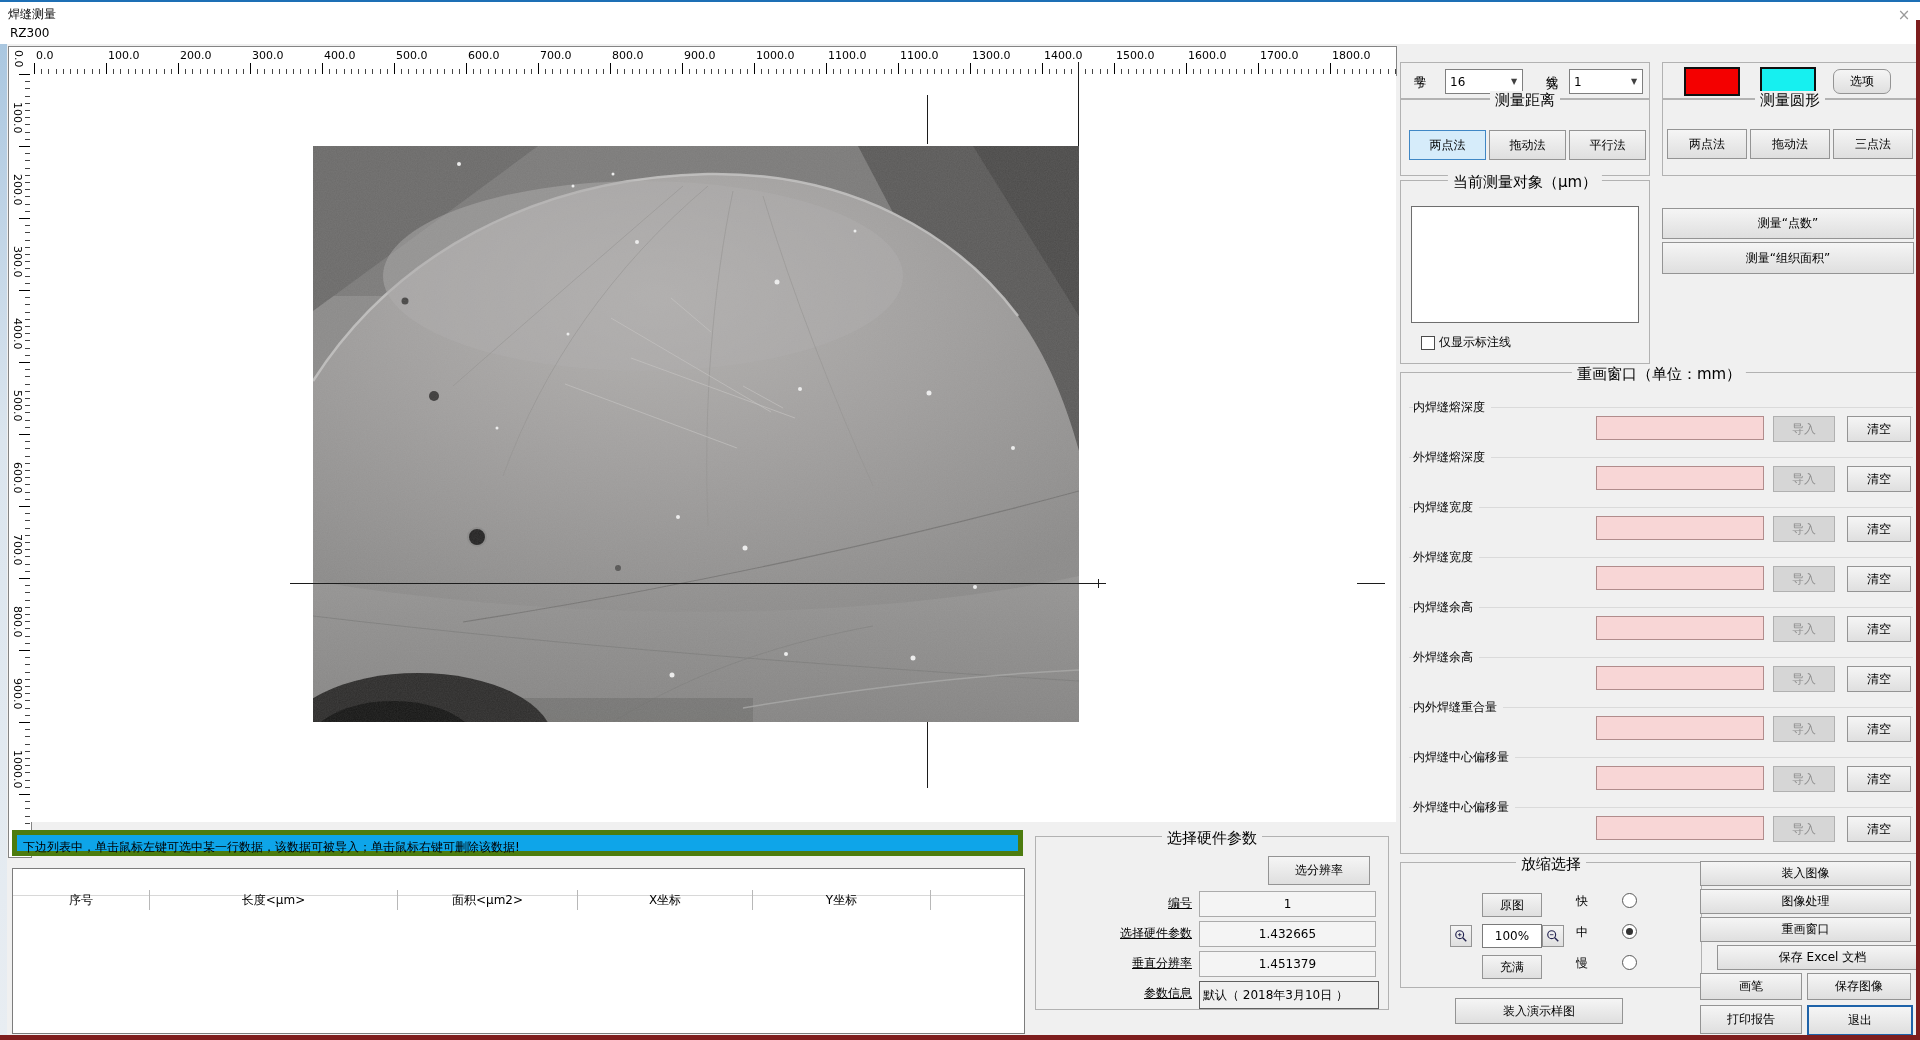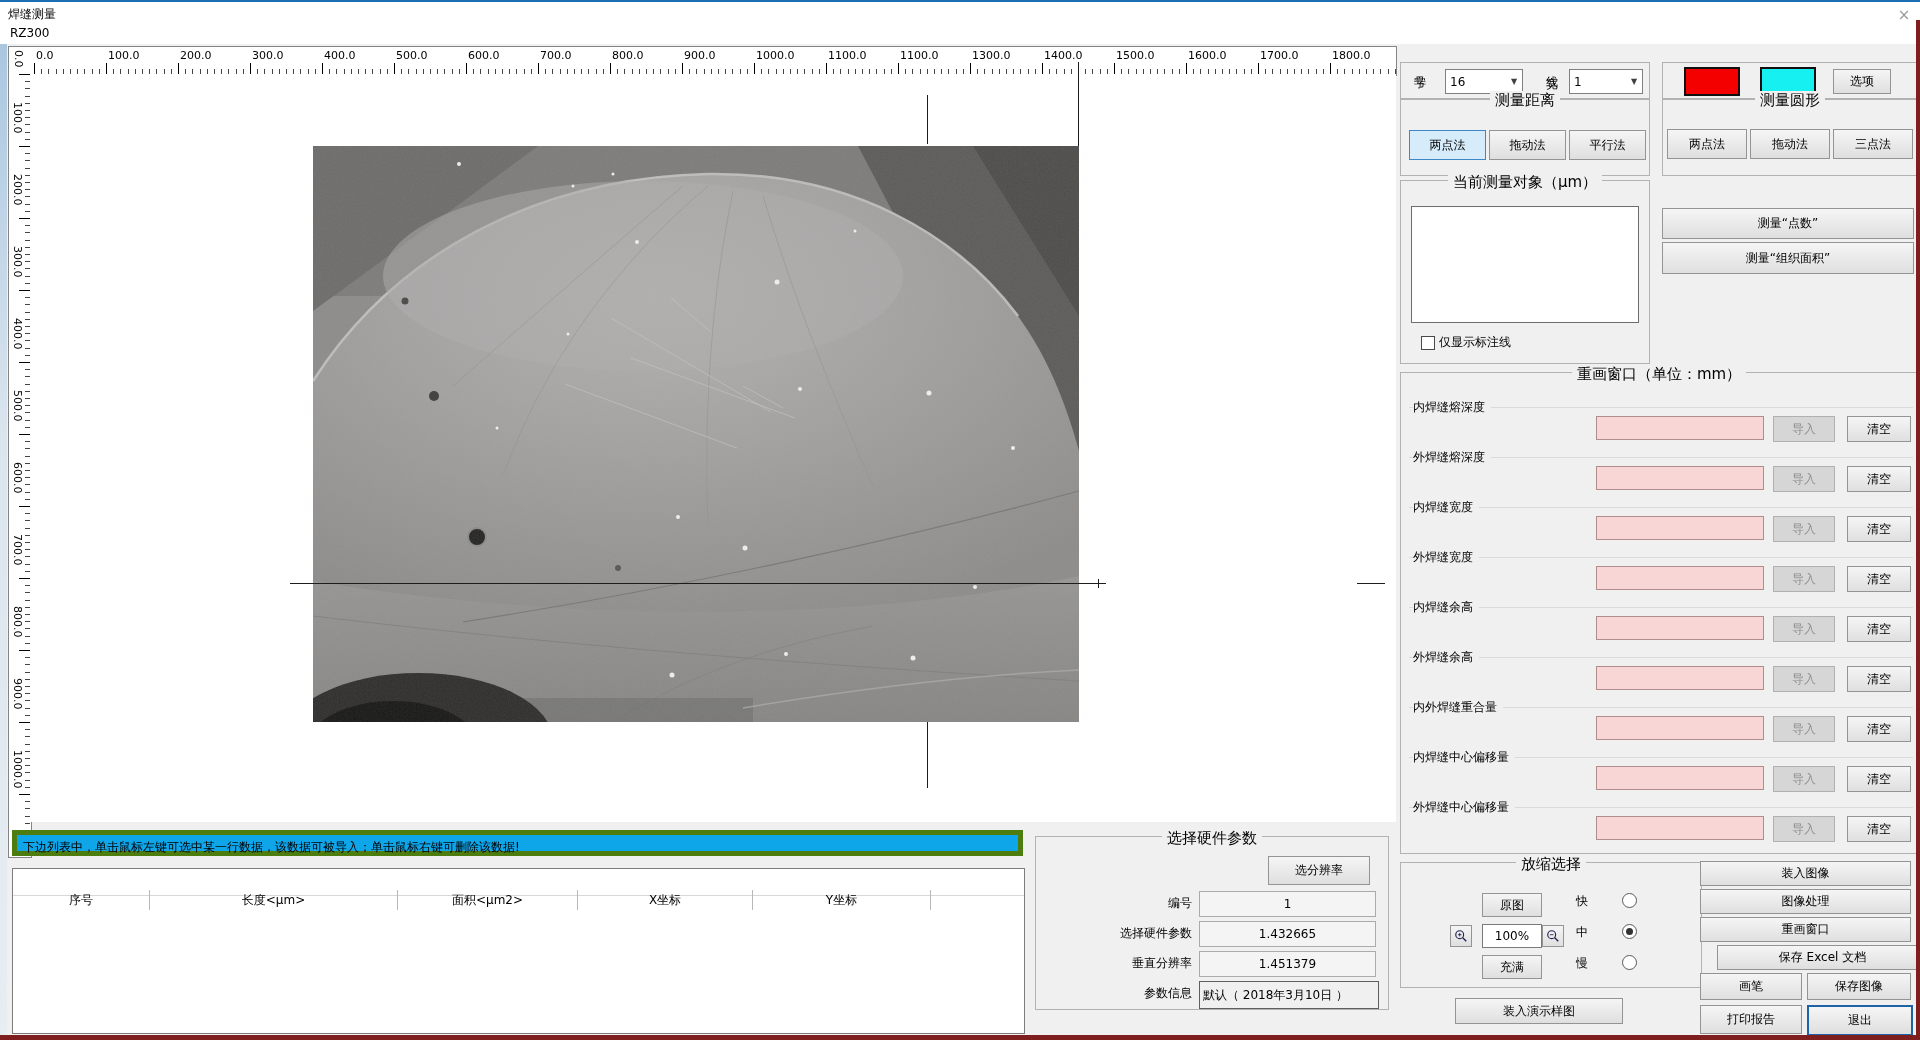--- a/index.html
+++ b/index.html
@@ -68,21 +68,21 @@
   .mrow .imp{left:372px;top:21px;width:60px;height:24px;}
   .mrow .clr{left:446px;top:21px;width:62px;height:24px;}
   
   .hintbox{position:absolute;left:12px;top:830px;width:1011px;height:26px;background:#0ea5e9;border:5px solid #4d7c0f;
            line-height:25px;padding-left:6px;box-sizing:border-box;}
   .tablebox{position:absolute;left:12px;top:868px;width:1011px;height:164px;background:#fff;border:1px solid #7c7c7c;}
   .thead{display:grid;grid-template-columns:137px 248px 180px 175px 178px 1fr;height:26px;border-bottom:1px solid #d8d8d8;}
   .thead .c{display:flex;align-items:center;justify-content:center;border-right:1px solid #b8b8b8;height:20px;margin-top:21px;}
   .hwrows{position:absolute;left:0;right:0;top:52px;}
   .hwrow{position:relative;height:30px;}
-  .hwlbl{position:absolute;right:196px;top:6px;white-space:nowrap;}
+  .hwlbl{position:absolute;right:196px;top:6px;white-space:nowrap;text-decoration:underline;}
   .hwval{position:absolute;left:163px;top:2px;width:175px;height:24px;background:#f4f4f4;border:1px solid #ababab;
          display:flex;align-items:center;justify-content:center;}
   .hwrow:last-child .hwval{border:1px solid #5f5f5f;justify-content:flex-start;padding-left:3px;background:#f0f0f0;height:26px;}
   .speed{position:absolute;left:175px;width:72px;height:16px;}
   .sp-lbl{position:absolute;left:0;top:0;}
   .speed .radio{left:46px;top:0;}
   .magbtn{position:absolute;width:20px;height:20px;background:linear-gradient(#f5f5f5,#dfdfdf);
           border:1px solid #949494;display:flex;align-items:center;justify-content:center;}
   .zfield{position:absolute;background:#fff;border:1px solid #7a7a7a;display:flex;align-items:center;justify-content:center;}
   .actcol .btn{left:0;width:209px;height:23px;}
@@ -234,21 +234,21 @@
     <span class="vtext" style="left:142px;top:3px;">线宽</span>
     <div class="combo" style="left:168px;top:6px;width:72px;height:23px;">
       <span class="val">1</span>
       <span class="arr">▼</span>
     </div>
   </div>
 
   <div class="grp" style="left:1662px;top:62px;width:254px;height:36px;">
     <div class="swatch" style="left: 21px; top: 4px; width: 52px; height: 25px; background: rgb(244, 0, 0);"></div>
     <div class="swatch" style="left: 97px; top: 4px; width: 52px; height: 25px; background: rgb(22, 240, 240);"></div>
-    <div class="btn" style="left:170px;top:6px;width:56px;height:23px;">选项</div>
+    <div class="btn" style="left:170px;top:6px;width:56px;height:23px;border-radius:7px;">选项</div>
   </div>
 
   <div class="grp" style="left:1400px;top:98px;width:248px;height:76px;">
 
     <span class="ttl">测量距离</span>
   <div class="btn active" style="top: 31px; width: 75px; height: 28px; position: absolute; left: 8px;">两点法</div>
       <div class="btn" style="top: 31px; width: 75px; height: 28px; position: absolute; left: 88px;">拖动法</div>
       <div class="btn" style="top: 31px; width: 75px; height: 28px; position: absolute; left: 168px;">平行法</div>
     </div>
 

